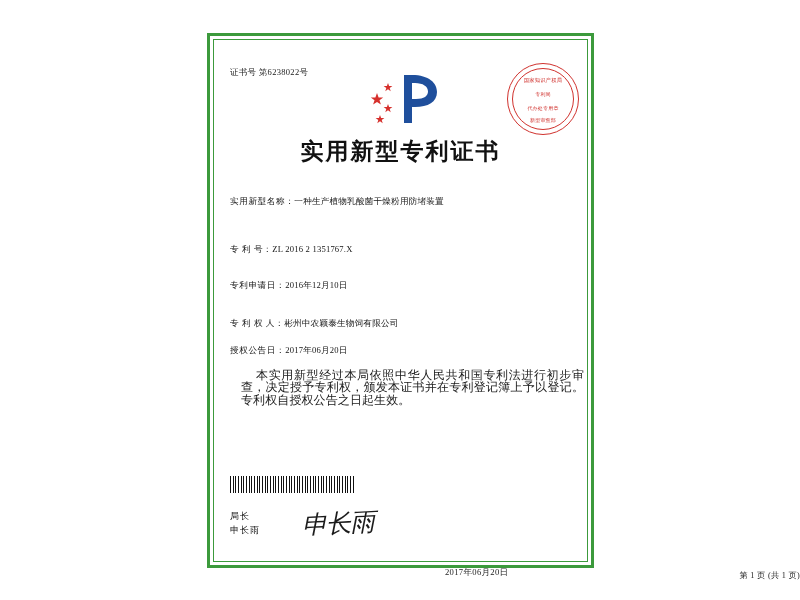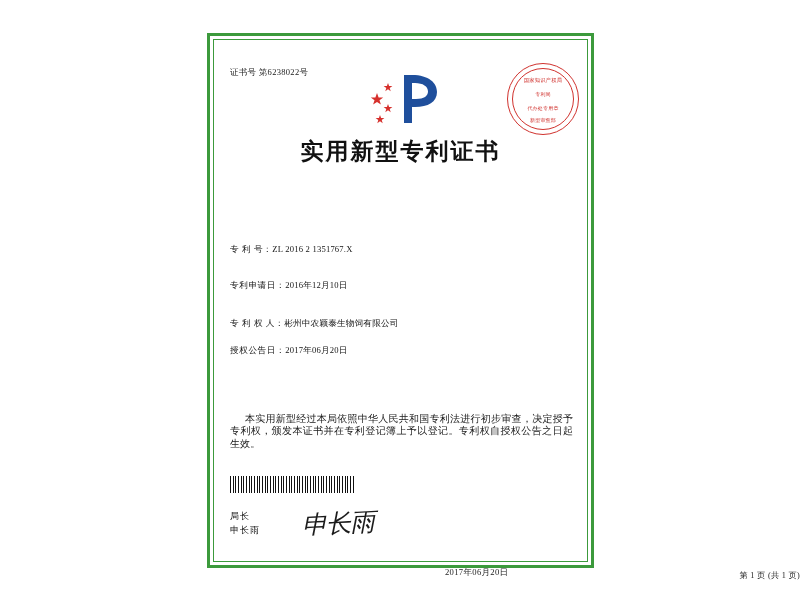--- a/index.html
+++ b/index.html
@@ -124,29 +124,28 @@
   .f-name    { left: 23px; top: 163px; }
   .f-invent  { left: 23px; top: 186px; }
   .f-patno   { left: 23px; top: 211px; }
   .f-appdate { left: 23px; top: 247px; }
   .f-owner   { left: 23px; top: 285px; }
   .f-grant   { left: 23px; top: 312px; }
 
   
   .para {
     position: absolute;
-    left: 23px;
+    left: 34px;
     width: 343px;
-    font-size: 10px;
+    font-size: 12px;
     line-height: 12.4px;
     color: #1a1a1a;
     text-align: justify;
     text-indent: 15px;
     letter-spacing: 0.1px;
-    margin-top: 44px;
   }
   .p1 { top: 336px; }
   .p2 { top: 363px; }
   .p3 { top: 414px; }
 
   
   .barcode {
     position: absolute;
     left: 23px;
     top: 443px;
@@ -278,20 +277,23 @@
     <div class="seal-top">
       <div class="ring"></div>
       <div class="seal-txt t1">国家知识产权局</div>
       <div class="seal-txt t2">专利局</div>
       <div class="seal-txt t3">代办处专用章</div>
       <div class="seal-txt t4">新型审查部</div>
     </div>
 
     <div class="main-title">实用新型专利证书</div>
 
+    <div class="field f-name">
+      <span class="lbl">实用新型名称：</span><span>一种生产植物乳酸菌干燥粉用防堵装置</span>
+    </div>
 
 
     <div class="field f-patno">
       <span class="lbl">专  利  号：</span><span>ZL 2016 2 1351767.X</span>
     </div>
 
     <div class="field f-appdate">
       <span class="lbl">专利申请日：</span><span>2016年12月10日</span>
     </div>
 

